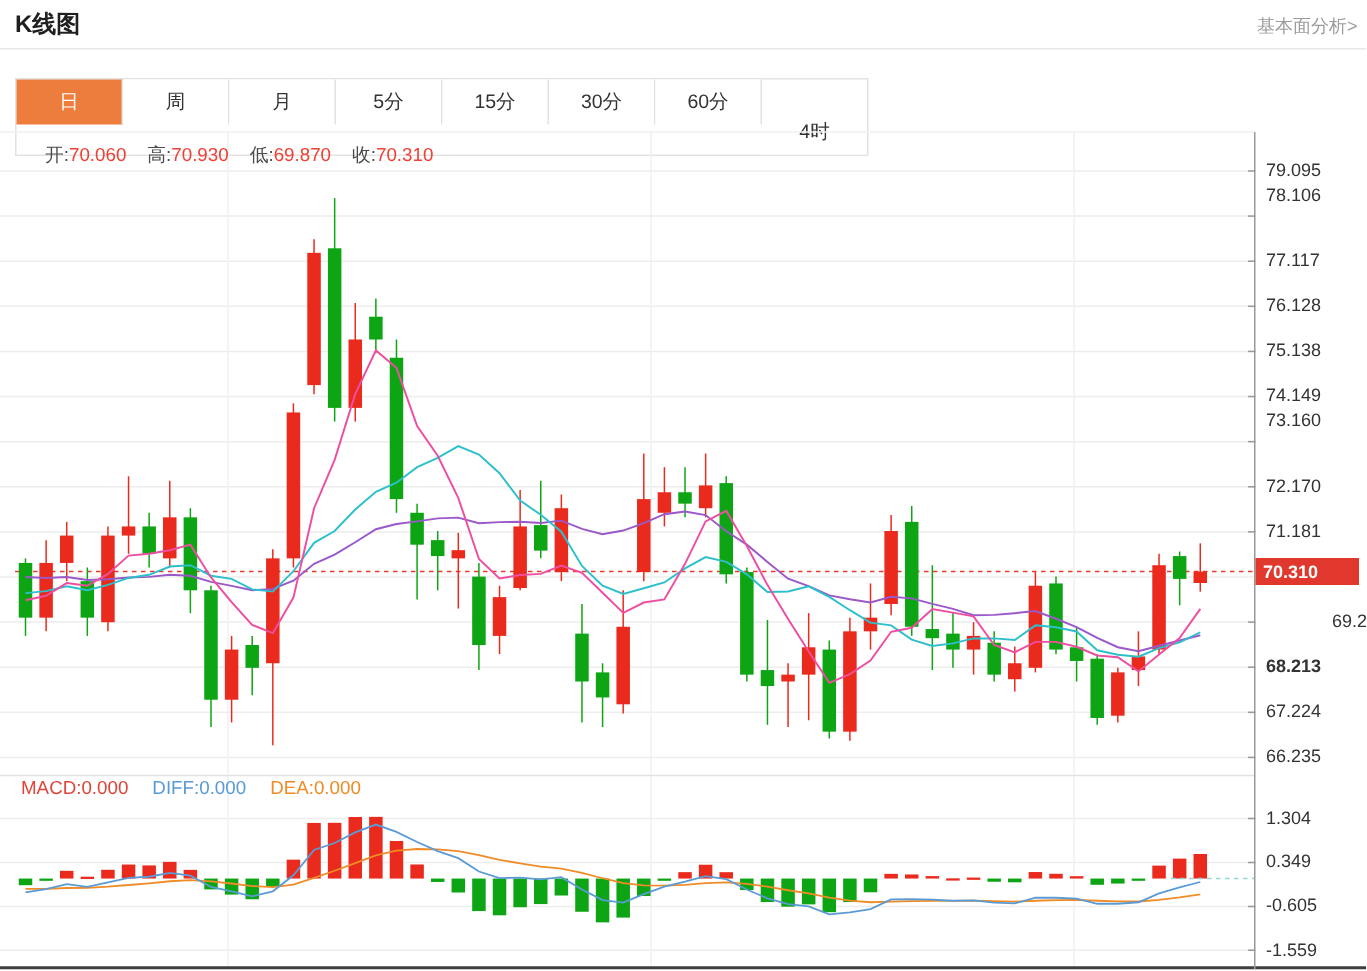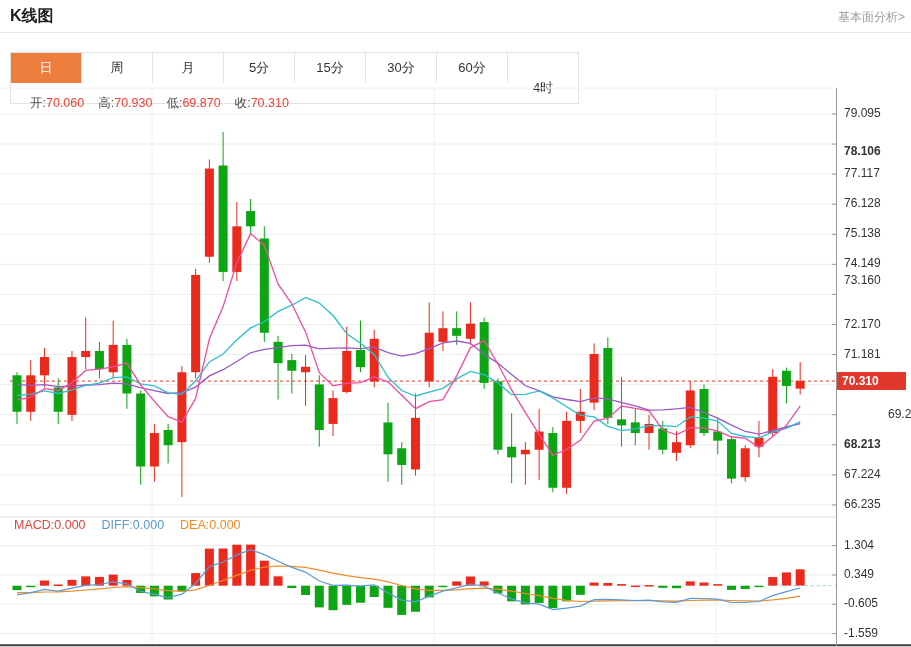--- a/index.html
+++ b/index.html
@@ -283,21 +283,21 @@
 
 
   <div class="macd-row">
     <span class="pair c-macd"><span>MACD:</span><span>0.000</span></span>
     <span class="pair c-diff"><span>DIFF:</span><span>0.000</span></span>
     <span class="pair c-dea"><span>DEA:</span><span>0.000</span></span>
   </div>
 
   <div id="axis-labels">
       <div class="axis-label" style="top: 106px;">79.095</div>
-      <div class="axis-label" style="top: 144px; font-weight: bold;">78.106</div>
+      <div class="axis-label" style="top: 123px;">78.106</div>
       <div class="axis-label" style="top: 166px;">77.117</div>
       <div class="axis-label" style="top: 196.197px;">76.128</div>
       <div class="axis-label" style="top: 226.293px;">75.138</div>
       <div class="axis-label" style="top: 256.358px;">74.149</div>
       <div class="axis-label" style="top: 273px; text-align: right;">73.160</div>
       <div class="axis-label" style="top: 316.52px;">72.170</div>
       <div class="axis-label" style="top: 346.586px;">71.181</div>
       <div class="axis-label" style="top: 406.717px; margin-left: 44px;">69.203</div>
       <div class="axis-label" style="top: 436.813px; font-weight: bold;">68.213</div>
       <div class="axis-label" style="top: 466.878px;">67.224</div>

